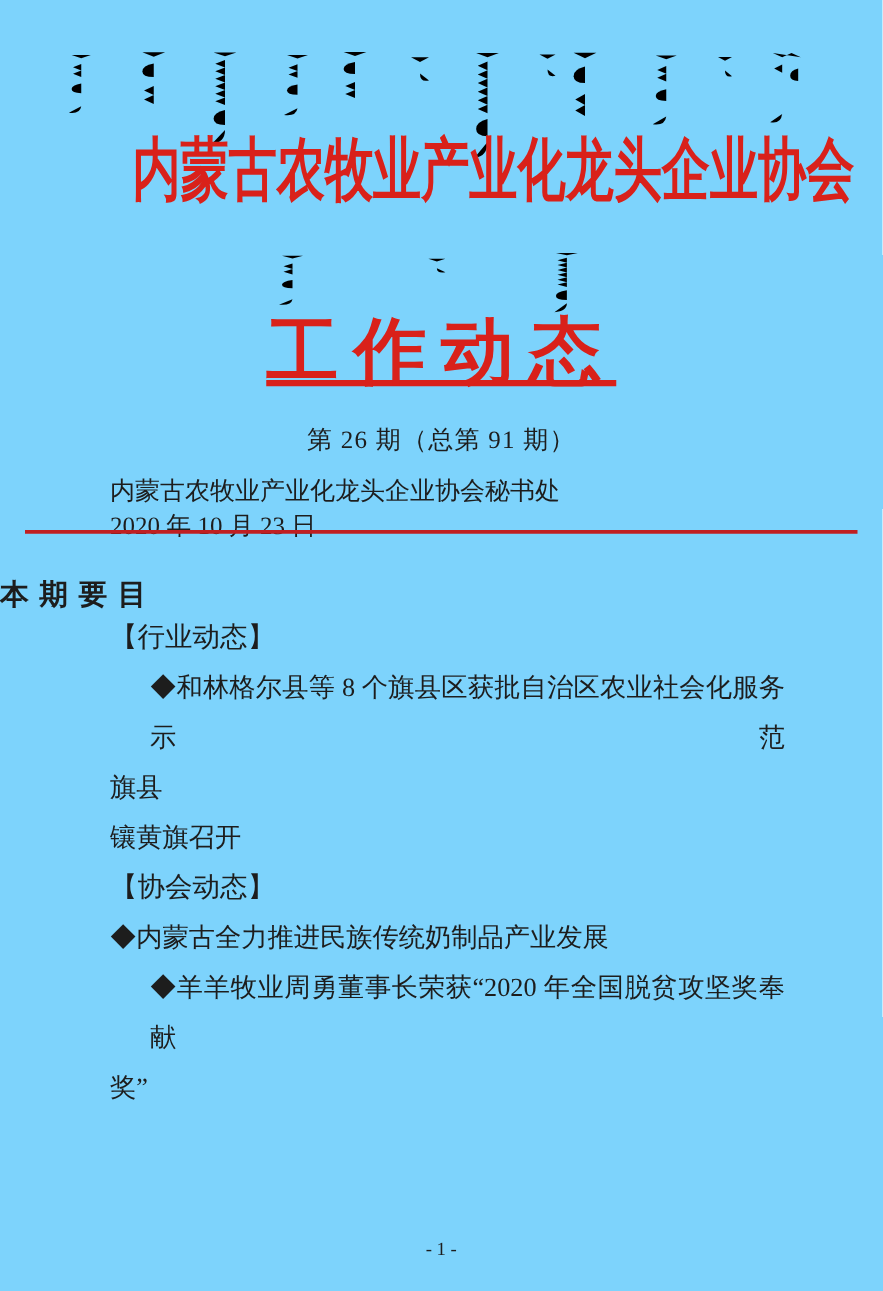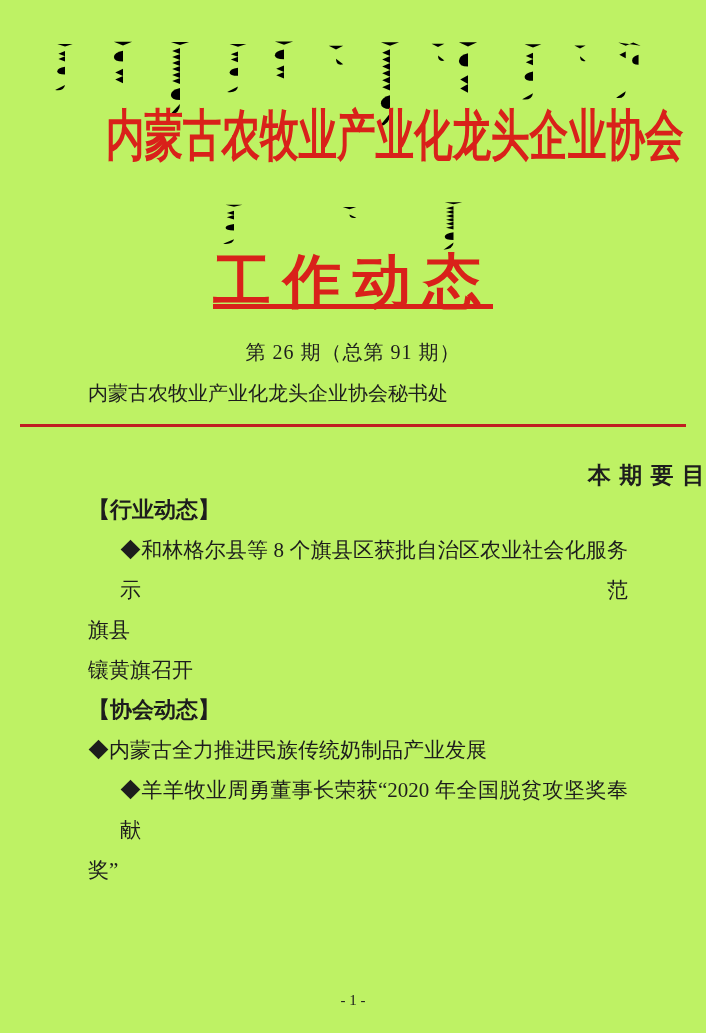--- a/index.html
+++ b/index.html
@@ -1,17 +1,17 @@
 <!DOCTYPE html>
 <html style="--accent-red: #d9211a; --rule-red: #c01f22; --body-text: #1d1d1d;"><head>
 <meta charset="utf-8">
 <style>
   html,body{margin:0;padding:0;background:#ffffff;}
   .page{
-    position:relative;width:706px;height:1033px;background:#bef264;overflow:hidden;
+    position:relative;width:706px;height:1033px;background:#7dd3fc;overflow:hidden;
     font-family:"Liberation Serif",serif;color:var(--body-text,#1d1d1d);
   }
   
   .mw{position:absolute;display:block;}
   
   .org-title{
     position:absolute;top:104px;left:0;width:706px;margin:0;text-align:center;
     font-size:55px;line-height:64px;font-weight:bold;color:var(--accent-red,#d9211a);
     transform:scaleX(0.70);white-space:nowrap;
   }
@@ -28,31 +28,31 @@
     position:absolute;top:379px;left:88px;width:540px;
     display:flex;justify-content:space-between;align-items:baseline;
     font-size:20px;line-height:28px;flex-direction:column;
   }
   .red-rule{
     position:absolute;top:424px;left:20px;width:666px;height:3px;border:0;margin:0;
     background:var(--rule-red,#c01f22);
   }
   
   .toc-heading{
-    position:absolute;top:459px;left:0;width:706px;text-align:right;margin:0;
+    position:absolute;top:459px;left:0;width:706px;text-align:left;margin:0;
     font-family:"Liberation Sans",sans-serif;font-weight:bold;
     font-size:23px;line-height:32px;letter-spacing:1px;
   }
   .toc{
     position:absolute;top:490px;left:88px;width:540px;
     font-size:21px;line-height:40px;
   }
   .toc-line{margin:0;}
   .toc-line.sec{
-    font-family:"Liberation Sans",sans-serif;font-weight:bold;font-size:22px;
+    font-family:"Liberation Sans",sans-serif;font-weight:normal;font-size:22px;
   }
   .toc-line.jline{text-align:justify;text-align-last:justify;margin-left:32px;}
   
   .footer{
     position:absolute;top:990px;left:0;width:706px;text-align:center;
     font-size:15px;line-height:20px;
   }
   .defs{position:absolute;width:0;height:0;overflow:hidden;}
 </style>
 </head>
@@ -153,20 +153,21 @@
         <use href="#gC"></use>
       </svg>
   </div>
 
   <h2 class="bulletin-title">工作动态</h2>
 
   <div class="issue-line">第 26 期（总第 91 期）</div>
 
   <div class="pub-row">
     <span>内蒙古农牧业产业化龙头企业协会秘书处</span>
+    <span>2020 年 10 月 23 日</span>
   </div>
 
   <hr class="red-rule">
 
   <div class="toc-heading">本 期 要 目</div>
 
   <div class="toc">
     <div class="toc-line sec">【行业动态】</div>
     <div class="toc-line jline">◆和林格尔县等 8 个旗县区获批自治区农业社会化服务示范</div>
     <div class="toc-line">旗县</div>

